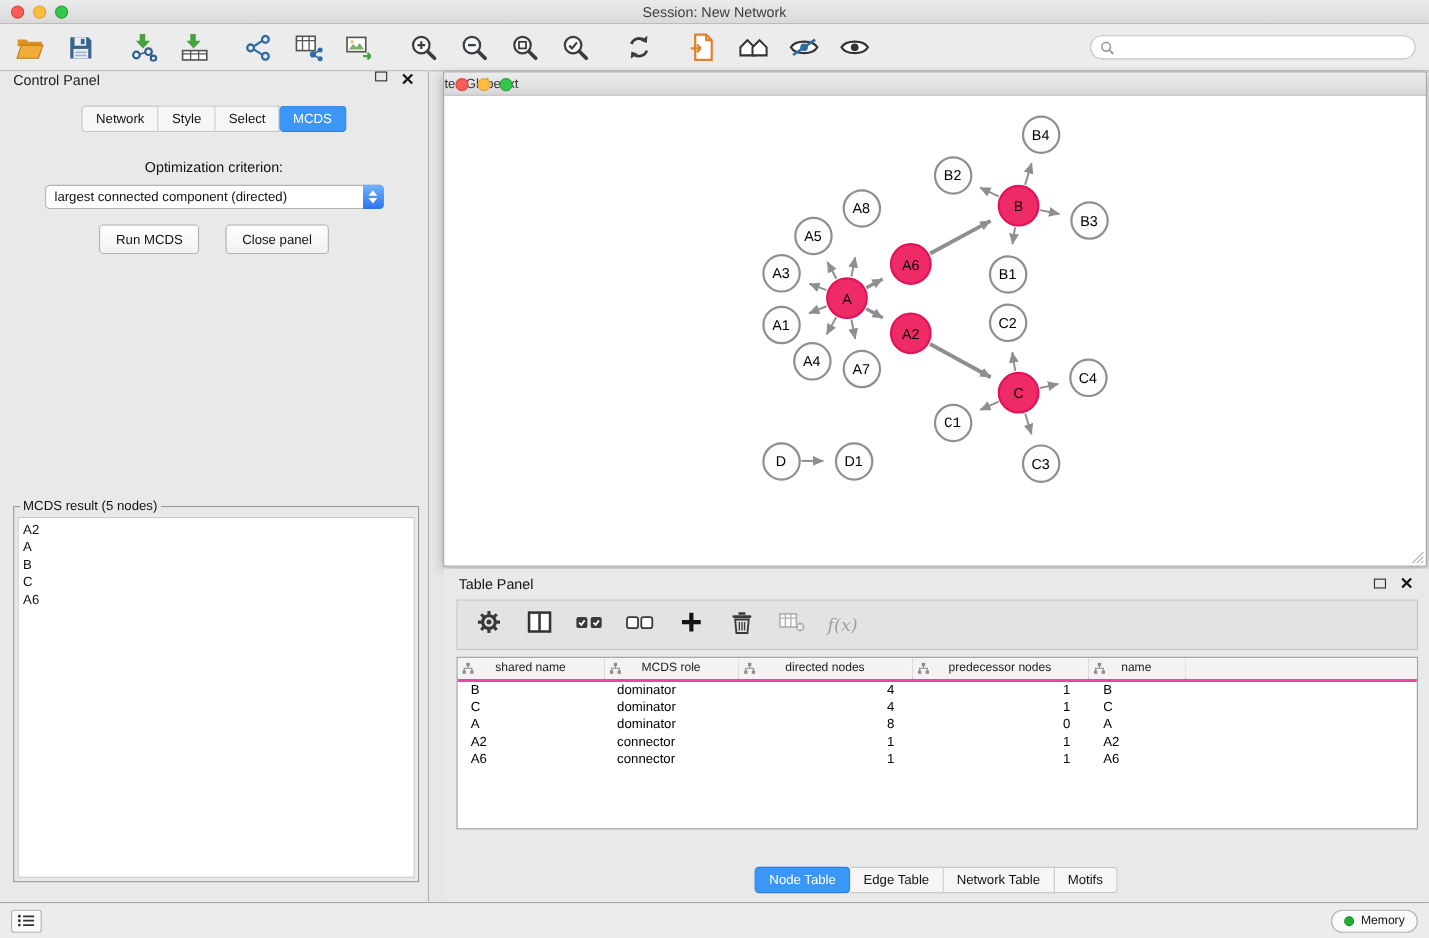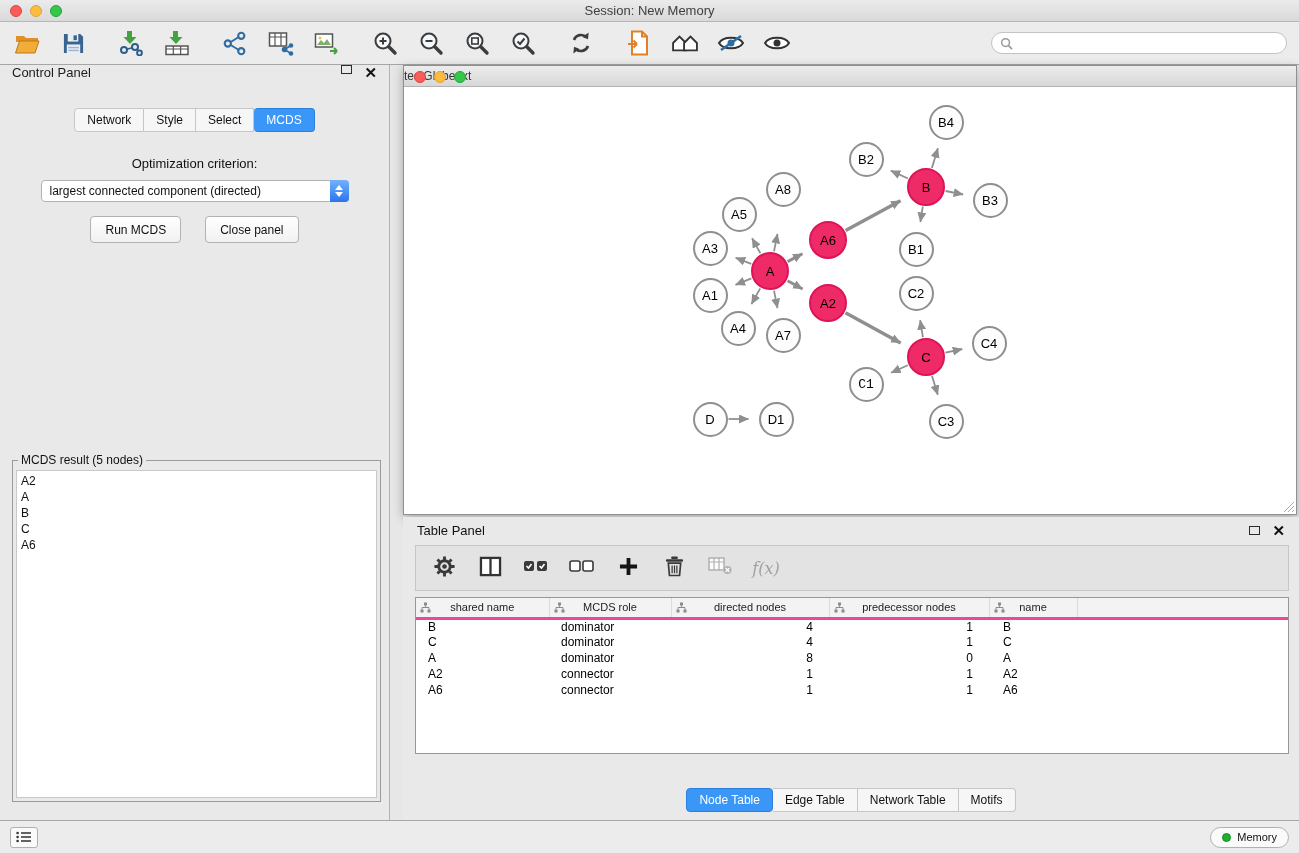--- a/index.html
+++ b/index.html
@@ -23,21 +23,21 @@
   .search-input{border:none;outline:none;flex:1;font-size:12px;background:transparent;font-family:"Liberation Sans",sans-serif}
 
   .workspace{position:absolute;top:65px;left:0;right:0;bottom:33px;background:#e7e7e7}
 
   
   .control-panel{position:absolute;left:0;top:0;width:390px;bottom:0;background:#e9e9e9;border-right:1px solid #b2b2b2}
   .panel-header{height:28px;display:flex;align-items:flex-start;padding:0 12px;font-size:13px;color:#1c1c1c}
   .panel-header .spacer{flex:1}
   .float-box{width:11px;height:9px;border:1.5px solid #2b2b2b;margin-right:12px;cursor:pointer}
   .panel-x{font-size:15px;font-weight:bold;color:#111;cursor:pointer;line-height:1}
-  .seg-tabs{display:flex;justify-content:center;margin-top:15px}
+  .seg-tabs{display:flex;justify-content:center;margin-top:3px}
   .seg-tab{font-size:12px;line-height:14px;padding:4px 12px;background:#f6f6f6;border:1px solid #c6c6c6;border-left:none;color:#111;cursor:pointer;white-space:nowrap}
   .seg-tab:first-child{border-left:1px solid #c6c6c6;border-radius:4px 0 0 4px}
   .seg-tab:last-child{border-radius:0 4px 4px 0}
   .seg-tab.active{background:#3b97f7;border-color:#2c80dd;color:#fff;border-radius:4px}
   .opt-label{text-align:center;font-size:13px;margin-top:24px}
   .combo{margin:9px auto 0;width:308px;height:22px;background:#fff;border:1px solid #b3b3b3;border-radius:4px;position:relative;font-size:12px;line-height:20px;padding-left:8px;cursor:pointer}
   .combo-text{display:block;overflow:hidden;white-space:nowrap;padding-right:34px}
   .combo-arrows{position:absolute;right:-1px;top:-1px;width:19px;height:22px;background:linear-gradient(#72b2fb,#2a74ef);border-radius:0 4px 4px 0;display:flex;flex-direction:column;align-items:center;justify-content:center;gap:2px}
   .tri-up{width:0;height:0;border-left:4px solid transparent;border-right:4px solid transparent;border-bottom:5px solid #fff}
   .tri-down{width:0;height:0;border-left:4px solid transparent;border-right:4px solid transparent;border-top:5px solid #fff}
@@ -85,21 +85,21 @@
 </style>
 </head>
 <body>
 
 <div class="titlebar">
   <div class="traffic">
     <span class="light red"></span>
     <span class="light yellow"></span>
     <span class="light green"></span>
   </div>
-  <div class="title-text">Session: New Memory</div>
+  <div class="title-text">Session: New Network</div>
 </div>
 
 <div class="toolbar">
   <div style="display:flex;align-items:center">
       <div class="tb-group">
         <div class="tb-btn">
           <span class="tb-icon">
             <svg width="26" height="23" viewBox="0 0 26 23">
               <path d="M2 4h8l2 2h12v4H2z" fill="#e09126"></path>
               <path d="M5.5 9h19.5l-4 12H1.5z" fill="#f2ac38" stroke="#b97a1c"></path>

